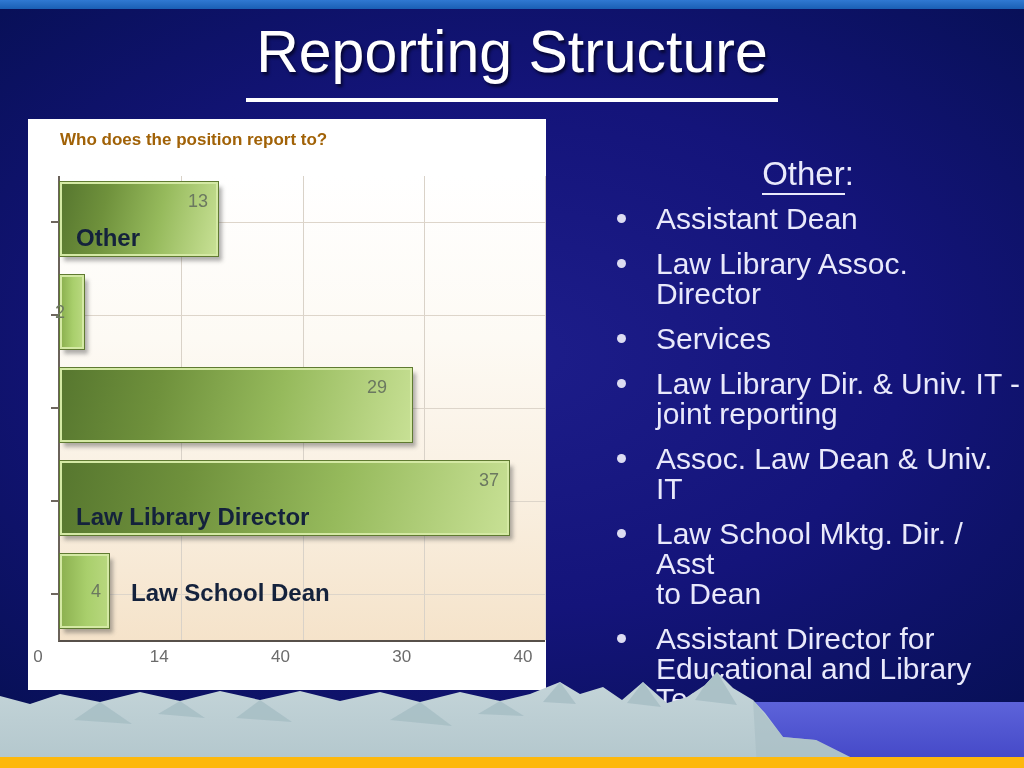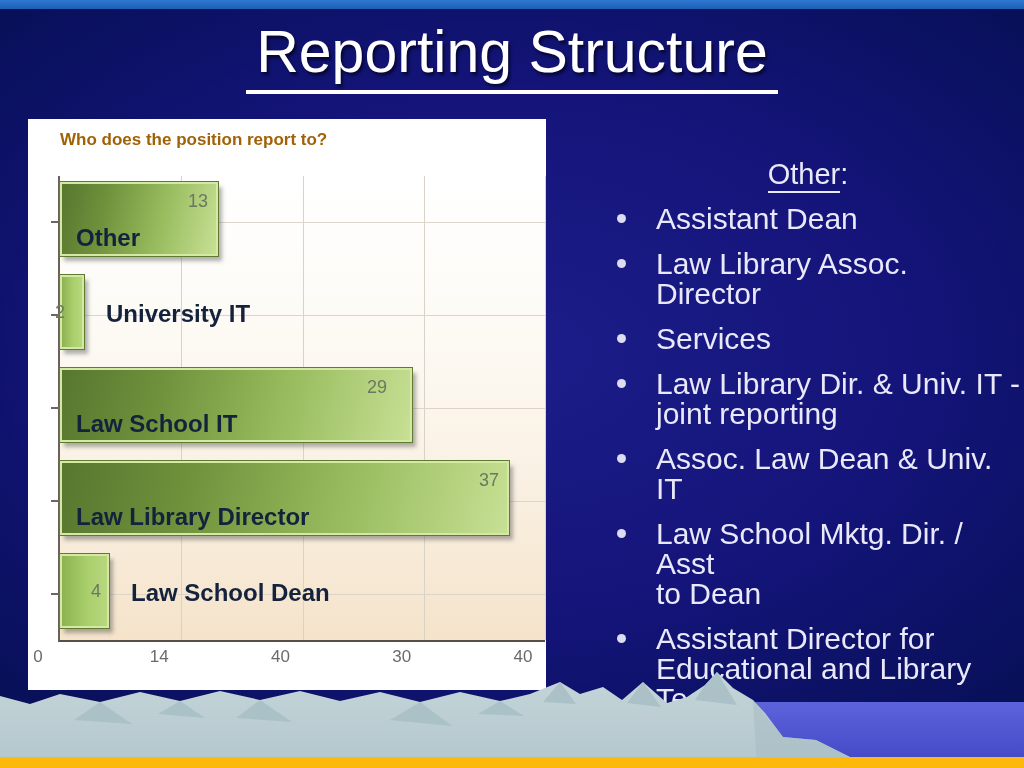--- a/index.html
+++ b/index.html
@@ -11,21 +11,21 @@
   .top-strip {
     position:absolute; left:0; top:0; width:1024px; height:9px;
     background:linear-gradient(180deg,#3079d2 0%,#1a5fb4 100%);
   }
   .slide-title {
     position:absolute; left:0; top:18px; width:1024px; margin:0;
     text-align:center; font-size:59px; font-weight:400; color:#ffffff;
     text-shadow:2px 3px 3px rgba(0,0,20,0.65);
   }
   .slide-title .title-text {
-    display:inline-block; border-bottom:4px solid #ffffff; padding:0 10px 4px 10px;
+    display:inline-block; border-bottom:4px solid #ffffff; padding:0 10px 12px 10px;
   }
   
   .chart-panel {
     position:absolute; left:28px; top:119px; width:518px; height:571px;
     background:#ffffff;
   }
   .chart-title {
     position:absolute; left:32px; top:11px;
     font-size:17px; font-weight:bold; color:#a16207; white-space:nowrap;
   }
@@ -47,21 +47,21 @@
   .bar-short { background:linear-gradient(90deg,#8db251 0%,#a9cf6c 55%,#b7d77d 100%); }
   .bar-val { position:absolute; font-size:18px; color:#6b7860; }
   .bar-cat {
     position:absolute; font-size:24px; font-weight:bold; color:#14223c; white-space:nowrap;
   }
   .x-tick { position:absolute; width:50px; text-align:center; font-size:17px; color:#6b6b6b; }
   
   .notes {
     position:absolute; left:596px; top:156px; width:424px; color:#e9e9fb;
   }
-  .notes-heading { text-align:center; font-size:29px; line-height:36px; }
+  .notes-heading { text-align:center; font-size:33px; line-height:36px; }
   .notes-heading .hd-underline { border-bottom:2px solid #e9e9fb; padding-bottom:1px; }
   .notes-list { list-style:none; margin:12px 0 0 0; padding:0; }
   .note-item {
     position:relative; padding-left:60px; margin:0 0 15px 0;
     font-size:30px; line-height:30px;
   }
   .bullet-dot {
     position:absolute; left:21px; top:10px; width:9px; height:9px;
     border-radius:50%; background:#dcdcf2;
   }
@@ -92,24 +92,22 @@
         <div class="y-tick" style="top: 231px;"></div>
         <div class="grid-h" style="top: 324.8px;"></div>
         <div class="y-tick" style="top: 323.8px;"></div>
         <div class="grid-h" style="top: 417.6px;"></div>
         <div class="y-tick" style="top: 416.6px;"></div>
         <div class="bar bar-long" style="top: 6px; width: 158px;"></div>
         <div class="bar-val" style="left: 98px; width: 50px; text-align: right; top: 15px;">13</div>
         <div class="bar-cat" style="left: 16px; top: 48px;">Other</div>
         <div class="bar bar-short" style="top: 99px; width: 24px;"></div>
         <div class="bar-val" style="left: -10px; width: 20px; text-align: center; top: 126px;">2</div>
-        <div class="bar-cat" style="left: 46px; top: 124px;">University IT</div>
         <div class="bar bar-long" style="top: 192px; width: 352px;"></div>
         <div class="bar-val" style="left: 292px; width: 50px; text-align: center; top: 201px;">29</div>
-        <div class="bar-cat" style="left: 16px; top: 234px;">Law School IT</div>
         <div class="bar bar-long" style="top: 285px; width: 449px;"></div>
         <div class="bar-val" style="left: 389px; width: 50px; text-align: right; top: 294px;">37</div>
         <div class="bar-cat" style="left: 16px; top: 327px;">Law Library Director</div>
         <div class="bar bar-short" style="top: 378px; width: 49px;"></div>
         <div class="bar-val" style="left: -9px; width: 50px; text-align: right; top: 405px;">4</div>
         <div class="bar-cat" style="left: 71px; top: 403px;">Law School Dean</div>
       </div>
     <div id="xticks">
         <span class="x-tick" style="position: absolute; left: -15px; top: 528px;">0</span>
         <span class="x-tick" style="position: absolute; left: 106.25px; top: 528px;">14</span>

